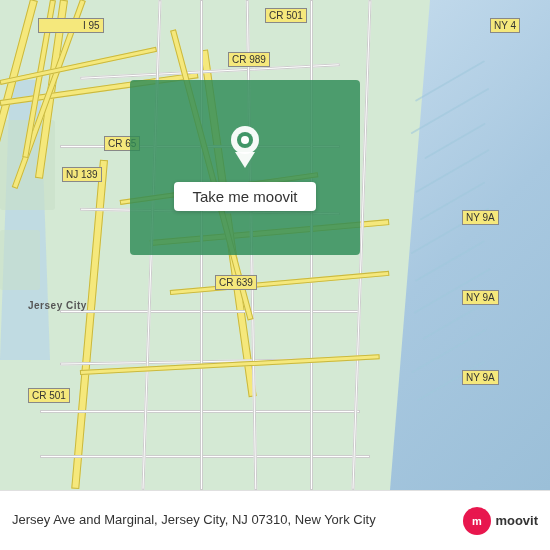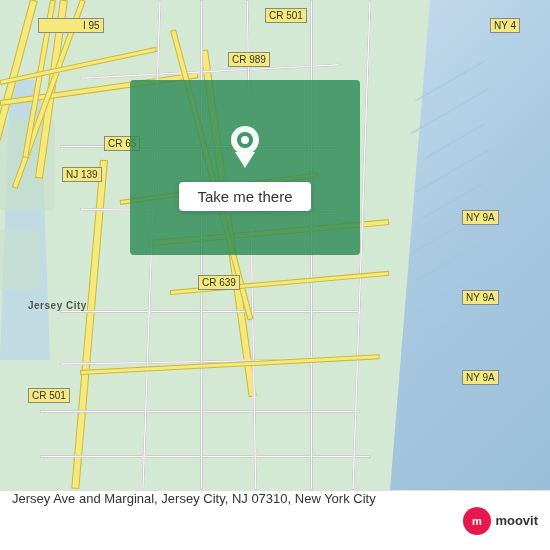--- a/index.html
+++ b/index.html
@@ -162,20 +162,21 @@
       cursor: pointer;
       box-shadow: 0 1px 4px rgba(0,0,0,0.2);
     }
 
     
     #bottom-bar {
       width: 550px;
       height: 60px;
       background-color: white;
       display: flex;
+      align-items: center;
       padding: 0 12px;
       border-top: 1px solid #e0e0e0;
       gap: 10px;
     }
 
     .bottom-address {
       flex: 1;
       font-size: 13px;
       color: #333;
       line-height: 1.3;
@@ -297,39 +298,39 @@
   <div class="road road-yellow" style="top:290px;left:170px;width:220px;height:5px;transform:rotate(-5deg);transform-origin:left center;"></div>
   <div class="road road-yellow" style="top:370px;left:80px;width:300px;height:5px;transform:rotate(-3deg);transform-origin:left center;"></div>
 
   <div style="position:absolute;top:300px;left:28px;font-size:10px;font-weight:bold;color:#555;letter-spacing:0.5px;">Jersey City</div>
 
   <div class="badge" style="top:8px;left:265px;">CR 501</div>
   <div class="badge" style="top:18px;left:38px;padding-left:44px;">I 95</div>
   <div class="badge" style="top:52px;left:228px;">CR 989</div>
   <div class="badge" style="top:112px;left:104px;margin-top:24px;">CR 65</div>
   <div class="badge" style="top:167px;left:62px;">NJ 139</div>
-  <div class="badge" style="top:275px;left:198px;">CR 639</div>
+  <div class="badge" style="top:275px;left:215px;">CR 639</div>
   <div class="badge" style="top:388px;left:28px;">CR 501</div>
   <div class="badge" style="top:210px;left:462px;">NY 9A</div>
   <div class="badge" style="top:290px;left:462px;">NY 9A</div>
   <div class="badge" style="top:370px;left:462px;">NY 9A</div>
   <div class="badge" style="top:18px;left:490px;">NY 4</div>
 
   <div class="location-highlight">
 
     <div>
       <svg width="36" height="46" viewBox="0 0 36 46">
         <circle cx="18" cy="16" r="14" fill="white" opacity="0.95"></circle>
         <circle cx="18" cy="16" r="8" fill="rgba(46,139,87,0.9)"></circle>
         <circle cx="18" cy="16" r="4" fill="white"></circle>
         <polygon points="18,44 8,28 28,28" fill="white" opacity="0.95"></polygon>
       </svg>
     </div>
 
-    <button class="take-me-btn">Take me there</button>
+    <button class="take-me-btn">Take me moovit</button>
   </div>
 
 </div>
 
 <div id="bottom-bar">
   <div class="bottom-address">Jersey Ave and Marginal, Jersey City, NJ 07310, New York City</div>
   <div class="moovit-logo">
     <div class="moovit-icon">
 
       <svg width="18" height="18" viewBox="0 0 18 18">

